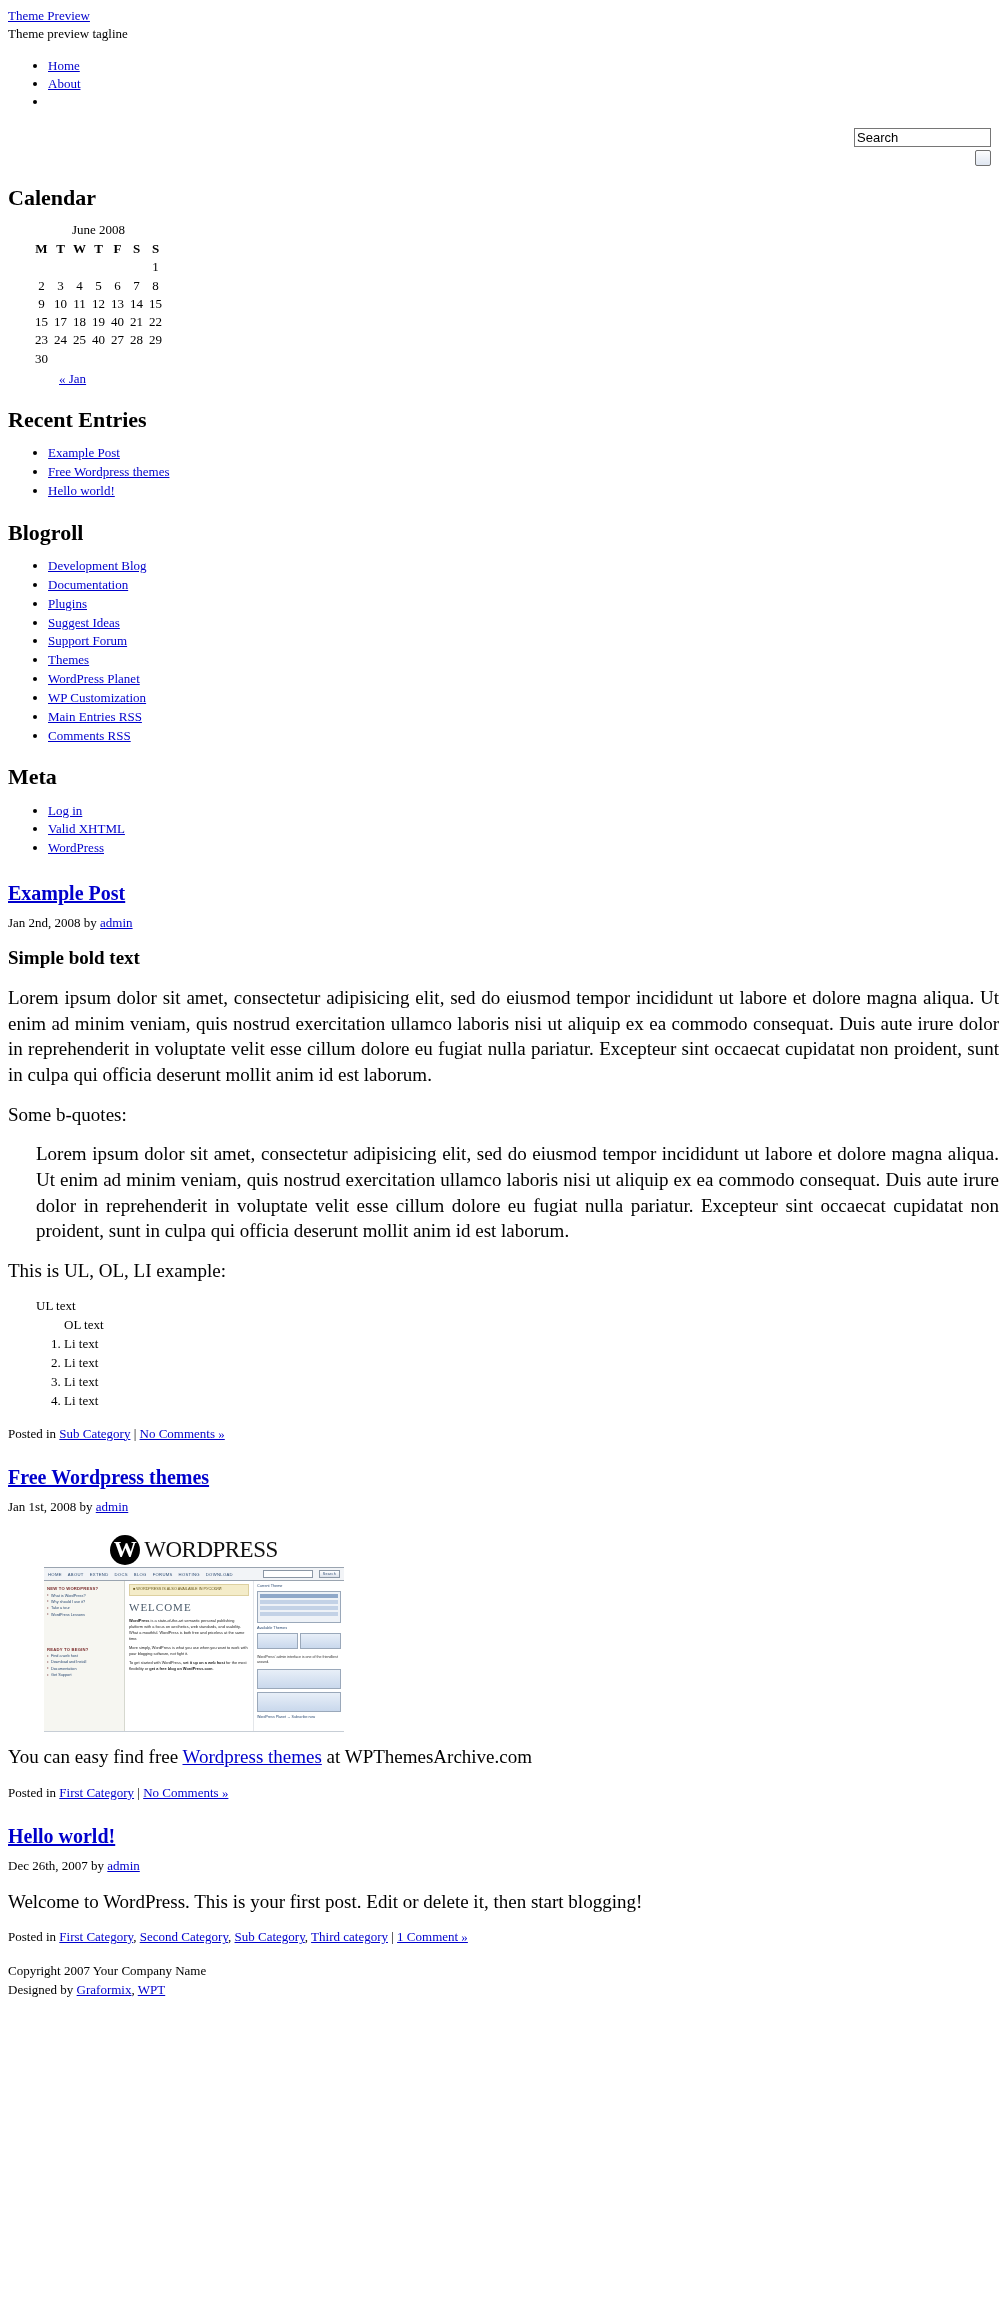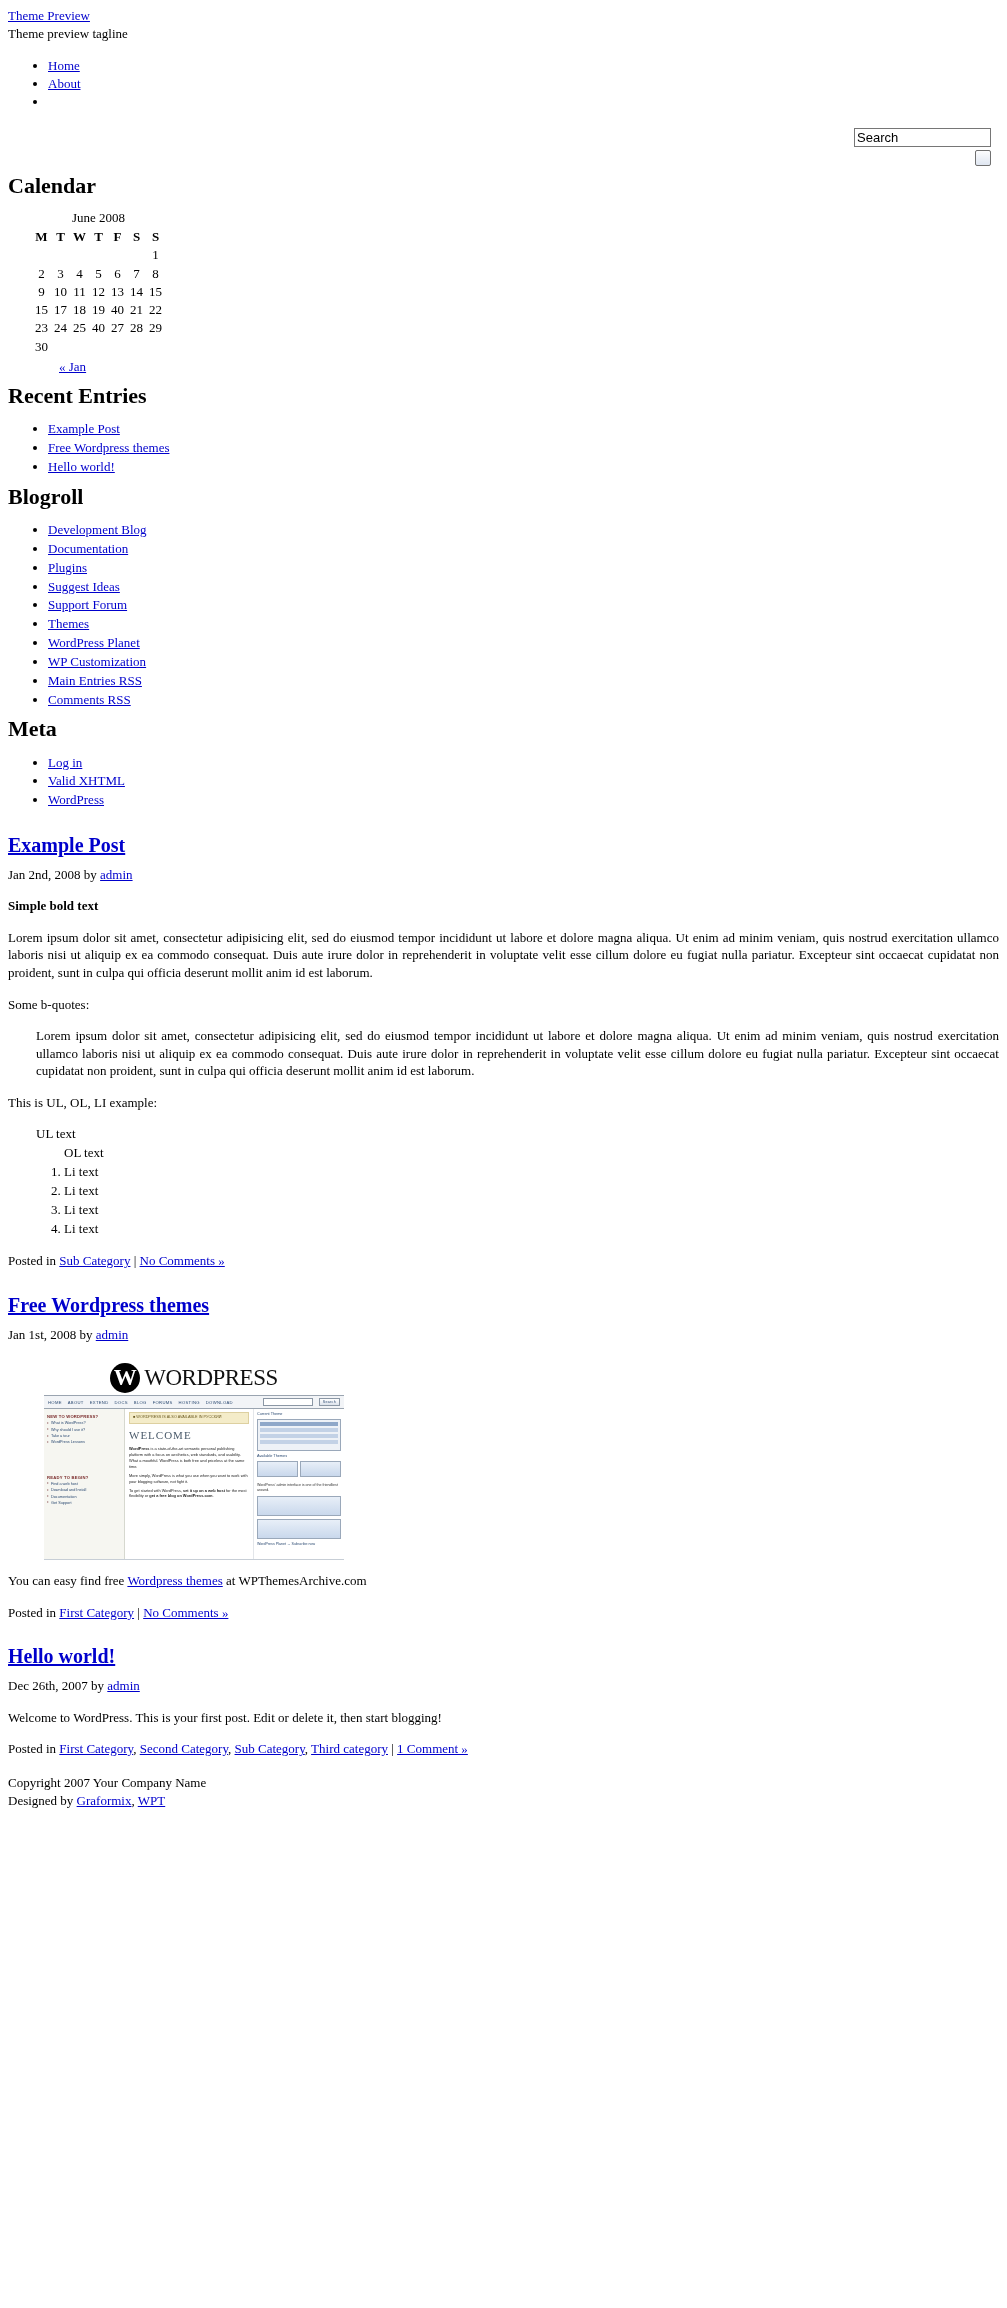--- a/index.html
+++ b/index.html
@@ -79,21 +79,21 @@
     font-size: 0;
     line-height: 0;
     cursor: pointer;
   }
 
   
   h2.widget-title {
     font-family: "Liberation Serif", serif;
     font-size: 22px;
     font-weight: bold;
-    margin: 8px 0 12px 0;
+    margin: 20px 0 12px 0;
     line-height: 1.1;
   }
   ul.widget-list {
     margin: 0 0 0 0;
     padding-left: 40px;
     list-style: disc;
   }
   ul.widget-list li {
     line-height: 1.45;
   }
@@ -141,21 +141,21 @@
   h2.post-title a {
     color: #0000cc;
     text-decoration: underline;
   }
   p.post-meta {
     margin: 0 0 14px 0;
     font-size: 13px;
   }
   .post-body p {
     margin: 0 0 14px 0;
-    font-size: 13px;
+    font-size: 19px;
     line-height: 1.35;
     text-align: justify;
   }
   .post-body p.strong-line {
     font-weight: bold;
     margin-bottom: 14px;
   }
   .post-body blockquote {
     margin: 0 0 14px 28px;
     font-size: 13px;

